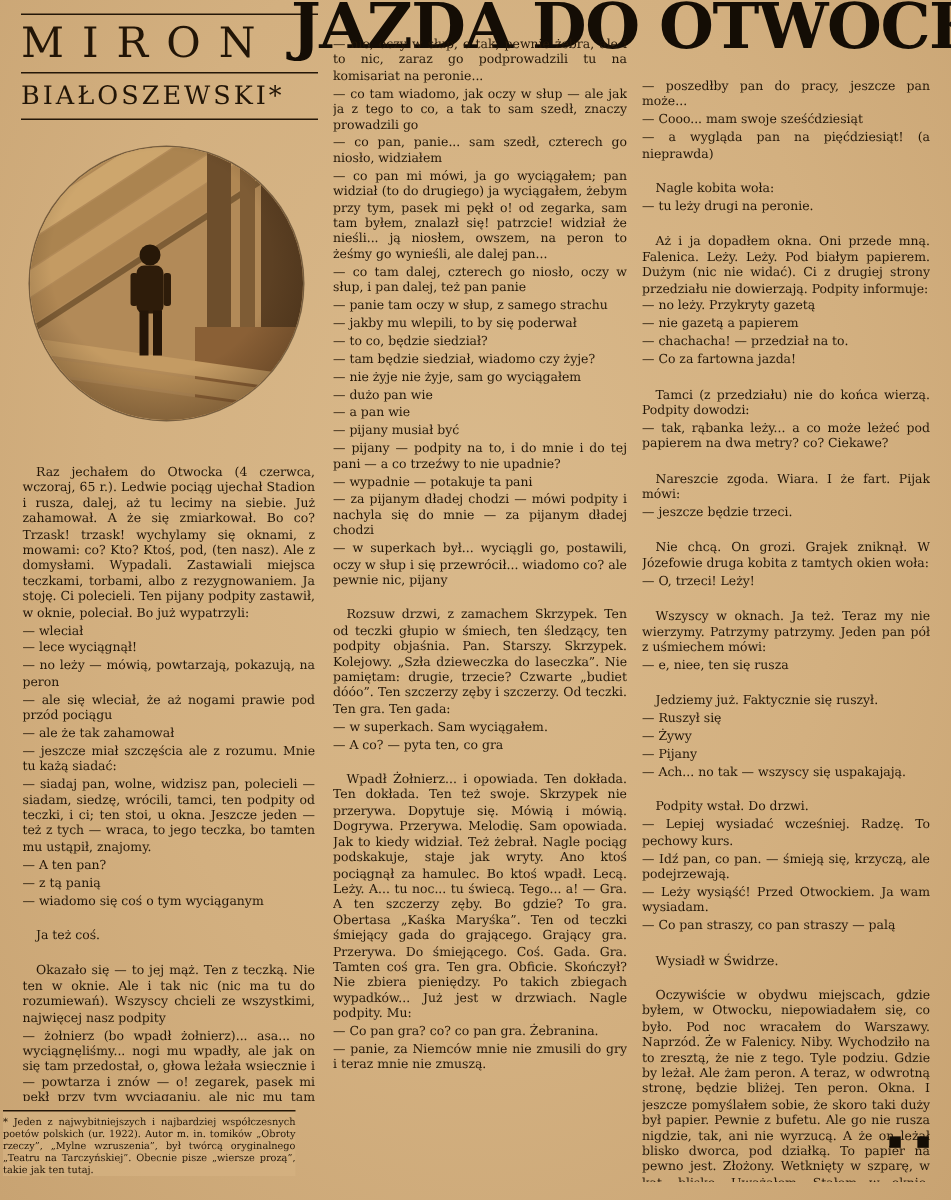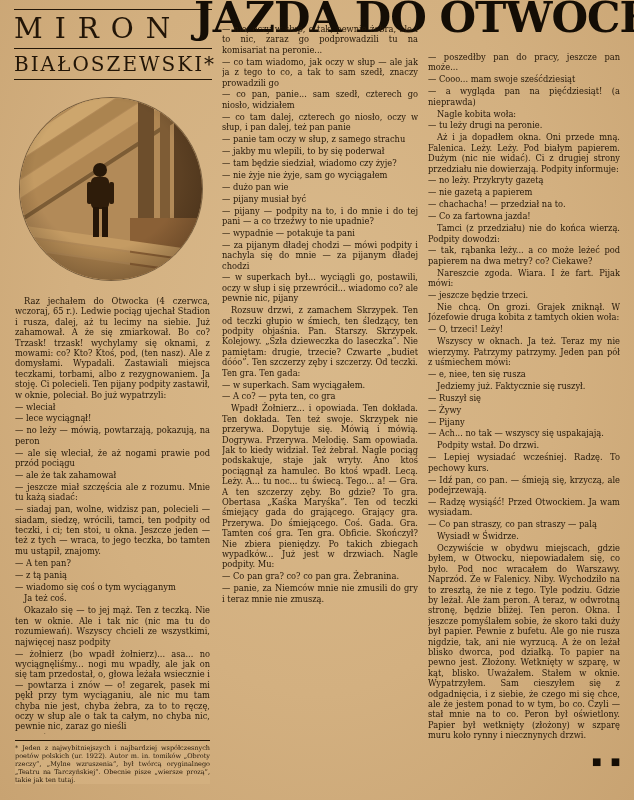--- a/index.html
+++ b/index.html
@@ -8,21 +8,21 @@
   .page {
     position:relative; width:634px; height:800px;
     background:#d3b080;
     background-image:radial-gradient(ellipse at 50% 40%, #d9b98b 0%, #d3b080 55%, #c8a372 100%);
     overflow:hidden; color:#221507;
   }
   
   .author-block { position:absolute; left:14px; top:6px; width:198px; }
   .rule { height:0; border-top:1.5px solid #241708; margin:3px 0; }
   .author-1 { font-size:28px; letter-spacing:12px; line-height:32px; white-space:nowrap; }
-  .author-2 { font-size:20px; letter-spacing:2px; line-height:24px; white-space:nowrap; }
+  .author-2 { font-size:17px; letter-spacing:2px; line-height:24px; white-space:nowrap; }
   .title {
     position:absolute; left:194px; top:-7px; width:438px;
     font-size:42px; font-weight:700; letter-spacing:-1px;
     white-space:nowrap; color:#140d05;
   }
   
   .illustration {
     position:absolute; left:20px; top:98px; width:182px; height:182px;
     border-radius:50%; overflow:hidden;
     box-shadow:0 0 0 1px rgba(42,26,10,.55);
@@ -31,27 +31,27 @@
     position:absolute; inset:0; border-radius:50%;
     background:radial-gradient(circle at 48% 42%, rgba(0,0,0,0) 52%, rgba(38,23,9,.55) 100%);
   }
   
   .col {
     position:absolute; text-align:justify;
     font-size:8.3px; line-height:10.4px; color:#241708;
     overflow:hidden;
   }
   .col p { margin:0 0 1.5px 0; }
-  .col p.indent { text-indent:9px; }
+  .col p.indent { text-indent:9px;margin-top:13px; }
   .col1 { left:15px;  top:296px; width:195px; height:438px; }
   .col2 { left:222px; top:24px;  width:196px; height:754px; }
   .col3 { left:428px; top:52px;  width:192px; height:736px; }
   
   .footnote {
-    position:absolute; left:15px; top:740px; width:195px;
+    position:absolute; left:2px; top:740px; width:195px;
     border-top:1px solid #241708; padding-top:3px;
     font-size:6.5px; line-height:8px; text-align:justify;
     background:rgba(211,176,128,.85);
   }
   .endmark {
     position:absolute; left:592px; top:756px;
     font-size:10px; letter-spacing:3px; color:#140d05;
   }
 </style>
 </head>
@@ -119,26 +119,29 @@
       <p class="para indent">Ja też coś.</p>
       <p class="para indent">Okazało się — to jej mąż. Ten z teczką. Nie ten w oknie. Ale i tak nic (nic ma tu do rozumiewań). Wszyscy chcieli ze wszystkimi, najwięcej nasz podpity</p>
       <p class="para">— żołnierz (bo wpadł żołnierz)... asa... no wyciągnęliśmy... nogi mu wpadły, ale jak on się tam przedostał, o, głowa leżała wsiecznie i — powtarza i znów — o! zegarek, pasek mi pękł przy tym wyciąganiu, ale nic mu tam chyba nie jest, chyba żebra, za to to ręczę, oczy w słup ale o tak ta całym, no chyba nic, pewnie nic, zaraz go nieśli</p>
       <p class="para">— a mówił co?</p>
     </div>
 
   <div class="col col2">
       <p class="para">— nie, oczy w słup, o tak, pewnie żebra, ale i to nic, zaraz go podprowadzili tu na komisariat na peronie...</p>
       <p class="para">— co tam wiadomo, jak oczy w słup — ale jak ja z tego to co, a tak to sam szedł, znaczy prowadzili go</p>
       <p class="para">— co pan, panie... sam szedł, czterech go niosło, widziałem</p>
+      <p class="para">— co pan mi mówi, ja go wyciągałem; pan widział (to do drugiego) ja wyciągałem, żebym przy tym, pasek mi pękł o! od zegarka, sam tam byłem, znalazł się! patrzcie! widział że nieśli... ją niosłem, owszem, na peron to żeśmy go wynieśli, ale dalej pan...</p>
       <p class="para">— co tam dalej, czterech go niosło, oczy w słup, i pan dalej, też pan panie</p>
       <p class="para">— panie tam oczy w słup, z samego strachu</p>
       <p class="para">— jakby mu wlepili, to by się poderwał</p>
+      <p class="para">— to co, będzie siedział?</p>
       <p class="para">— tam będzie siedział, wiadomo czy żyje?</p>
       <p class="para">— nie żyje nie żyje, sam go wyciągałem</p>
       <p class="para">— dużo pan wie</p>
+      <p class="para">— a pan wie</p>
       <p class="para">— pijany musiał być</p>
       <p class="para">— pijany — podpity na to, i do mnie i do tej pani — a co trzeźwy to nie upadnie?</p>
       <p class="para">— wypadnie — potakuje ta pani</p>
       <p class="para">— za pijanym dładej chodzi — mówi podpity i nachyla się do mnie — za pijanym dładej chodzi</p>
       <p class="para">— w superkach był... wyciągli go, postawili, oczy w słup i się przewrócił... wiadomo co? ale pewnie nic, pijany</p>
       <p class="para indent">Rozsuw drzwi, z zamachem Skrzypek. Ten od teczki głupio w śmiech, ten śledzący, ten podpity objaśnia. Pan. Starszy. Skrzypek. Kolejowy. „Szła dzieweczka do laseczka”. Nie pamiętam: drugie, trzecie? Czwarte „budiet dóóo”. Ten szczerzy zęby i szczerzy. Od teczki. Ten gra. Ten gada:</p>
       <p class="para">— w superkach. Sam wyciągałem.</p>
       <p class="para">— A co? — pyta ten, co gra</p>
       <p class="para indent">Wpadł Żołnierz... i opowiada. Ten dokłada. Ten dokłada. Ten też swoje. Skrzypek nie przerywa. Dopytuje się. Mówią i mówią. Dogrywa. Przerywa. Melodię. Sam opowiada. Jak to kiedy widział. Też żebrał. Nagle pociąg podskakuje, staje jak wryty. Ano ktoś pociągnął za hamulec. Bo ktoś wpadł. Lecą. Leży. A... tu noc... tu świecą. Tego... a! — Gra. A ten szczerzy zęby. Bo gdzie? To gra. Obertasa „Kaśka Maryśka”. Ten od teczki śmiejący gada do grającego. Grający gra. Przerywa. Do śmiejącego. Coś. Gada. Gra. Tamten coś gra. Ten gra. Obficie. Skończył? Nie zbiera pieniędzy. Po takich zbiegach wypadków... Już jest w drzwiach. Nagle podpity. Mu:</p>
       <p class="para">— Co pan gra? co? co pan gra. Żebranina.</p>
@@ -165,21 +168,21 @@
       <p class="para indent">Wszyscy w oknach. Ja też. Teraz my nie wierzymy. Patrzymy patrzymy. Jeden pan pół z uśmiechem mówi:</p>
       <p class="para">— e, niee, ten się rusza</p>
       <p class="para indent">Jedziemy już. Faktycznie się ruszył.</p>
       <p class="para">— Ruszył się</p>
       <p class="para">— Żywy</p>
       <p class="para">— Pijany</p>
       <p class="para">— Ach... no tak — wszyscy się uspakajają.</p>
       <p class="para indent">Podpity wstał. Do drzwi.</p>
       <p class="para">— Lepiej wysiadać wcześniej. Radzę. To pechowy kurs.</p>
       <p class="para">— Idź pan, co pan. — śmieją się, krzyczą, ale podejrzewają.</p>
-      <p class="para">— Radzę wysiąść! Przed Otwockiem. Ja wam wysiadam.</p>
+      <p class="para">— Leży wysiąść! Przed Otwockiem. Ja wam wysiadam.</p>
       <p class="para">— Co pan straszy, co pan straszy — palą</p>
       <p class="para indent">Wysiadł w Świdrze.</p>
       <p class="para indent">Oczywiście w obydwu miejscach, gdzie byłem, w Otwocku, niepowiadałem się, co było. Pod noc wracałem do Warszawy. Naprzód. Że w Falenicy. Niby. Wychodziło na to zresztą, że nie z tego. Tyle podziu. Gdzie by leżał. Ale żam peron. A teraz, w odwrotną stronę, będzie bliżej. Ten peron. Okna. I jeszcze pomyślałem sobie, że skoro taki duży był papier. Pewnie z bufetu. Ale go nie rusza nigdzie, tak, ani nie wyrzucą. A że on leżał blisko dworca, pod działką. To papier na pewno jest. Złożony. Wetknięty w szparę, w kąt, blisko. Uważałem. Stałem w oknie. Wypatrzyłem. Sam cieszyłem się z odgadnięcia, i z siebie, że czego mi się chce, ale że jestem ponad to w tym, bo co. Czyli — stał mnie na to co. Peron był oświetlony. Papier był wetknięty (złożony) w szparę muru koło rynny i niecznynych drzwi.</p>
     </div>
 
   <div class="footnote">* Jeden z najwybitniejszych i najbardziej współczesnych poetów polskich (ur. 1922). Autor m. in. tomików „Obroty rzeczy”, „Mylne wzruszenia”, był twórcą oryginalnego „Teatru na Tarczyńskiej”. Obecnie pisze „wiersze prozą”, takie jak ten tutaj.</div>
 
   <div class="endmark">■ ■</div>
 
 </div>

